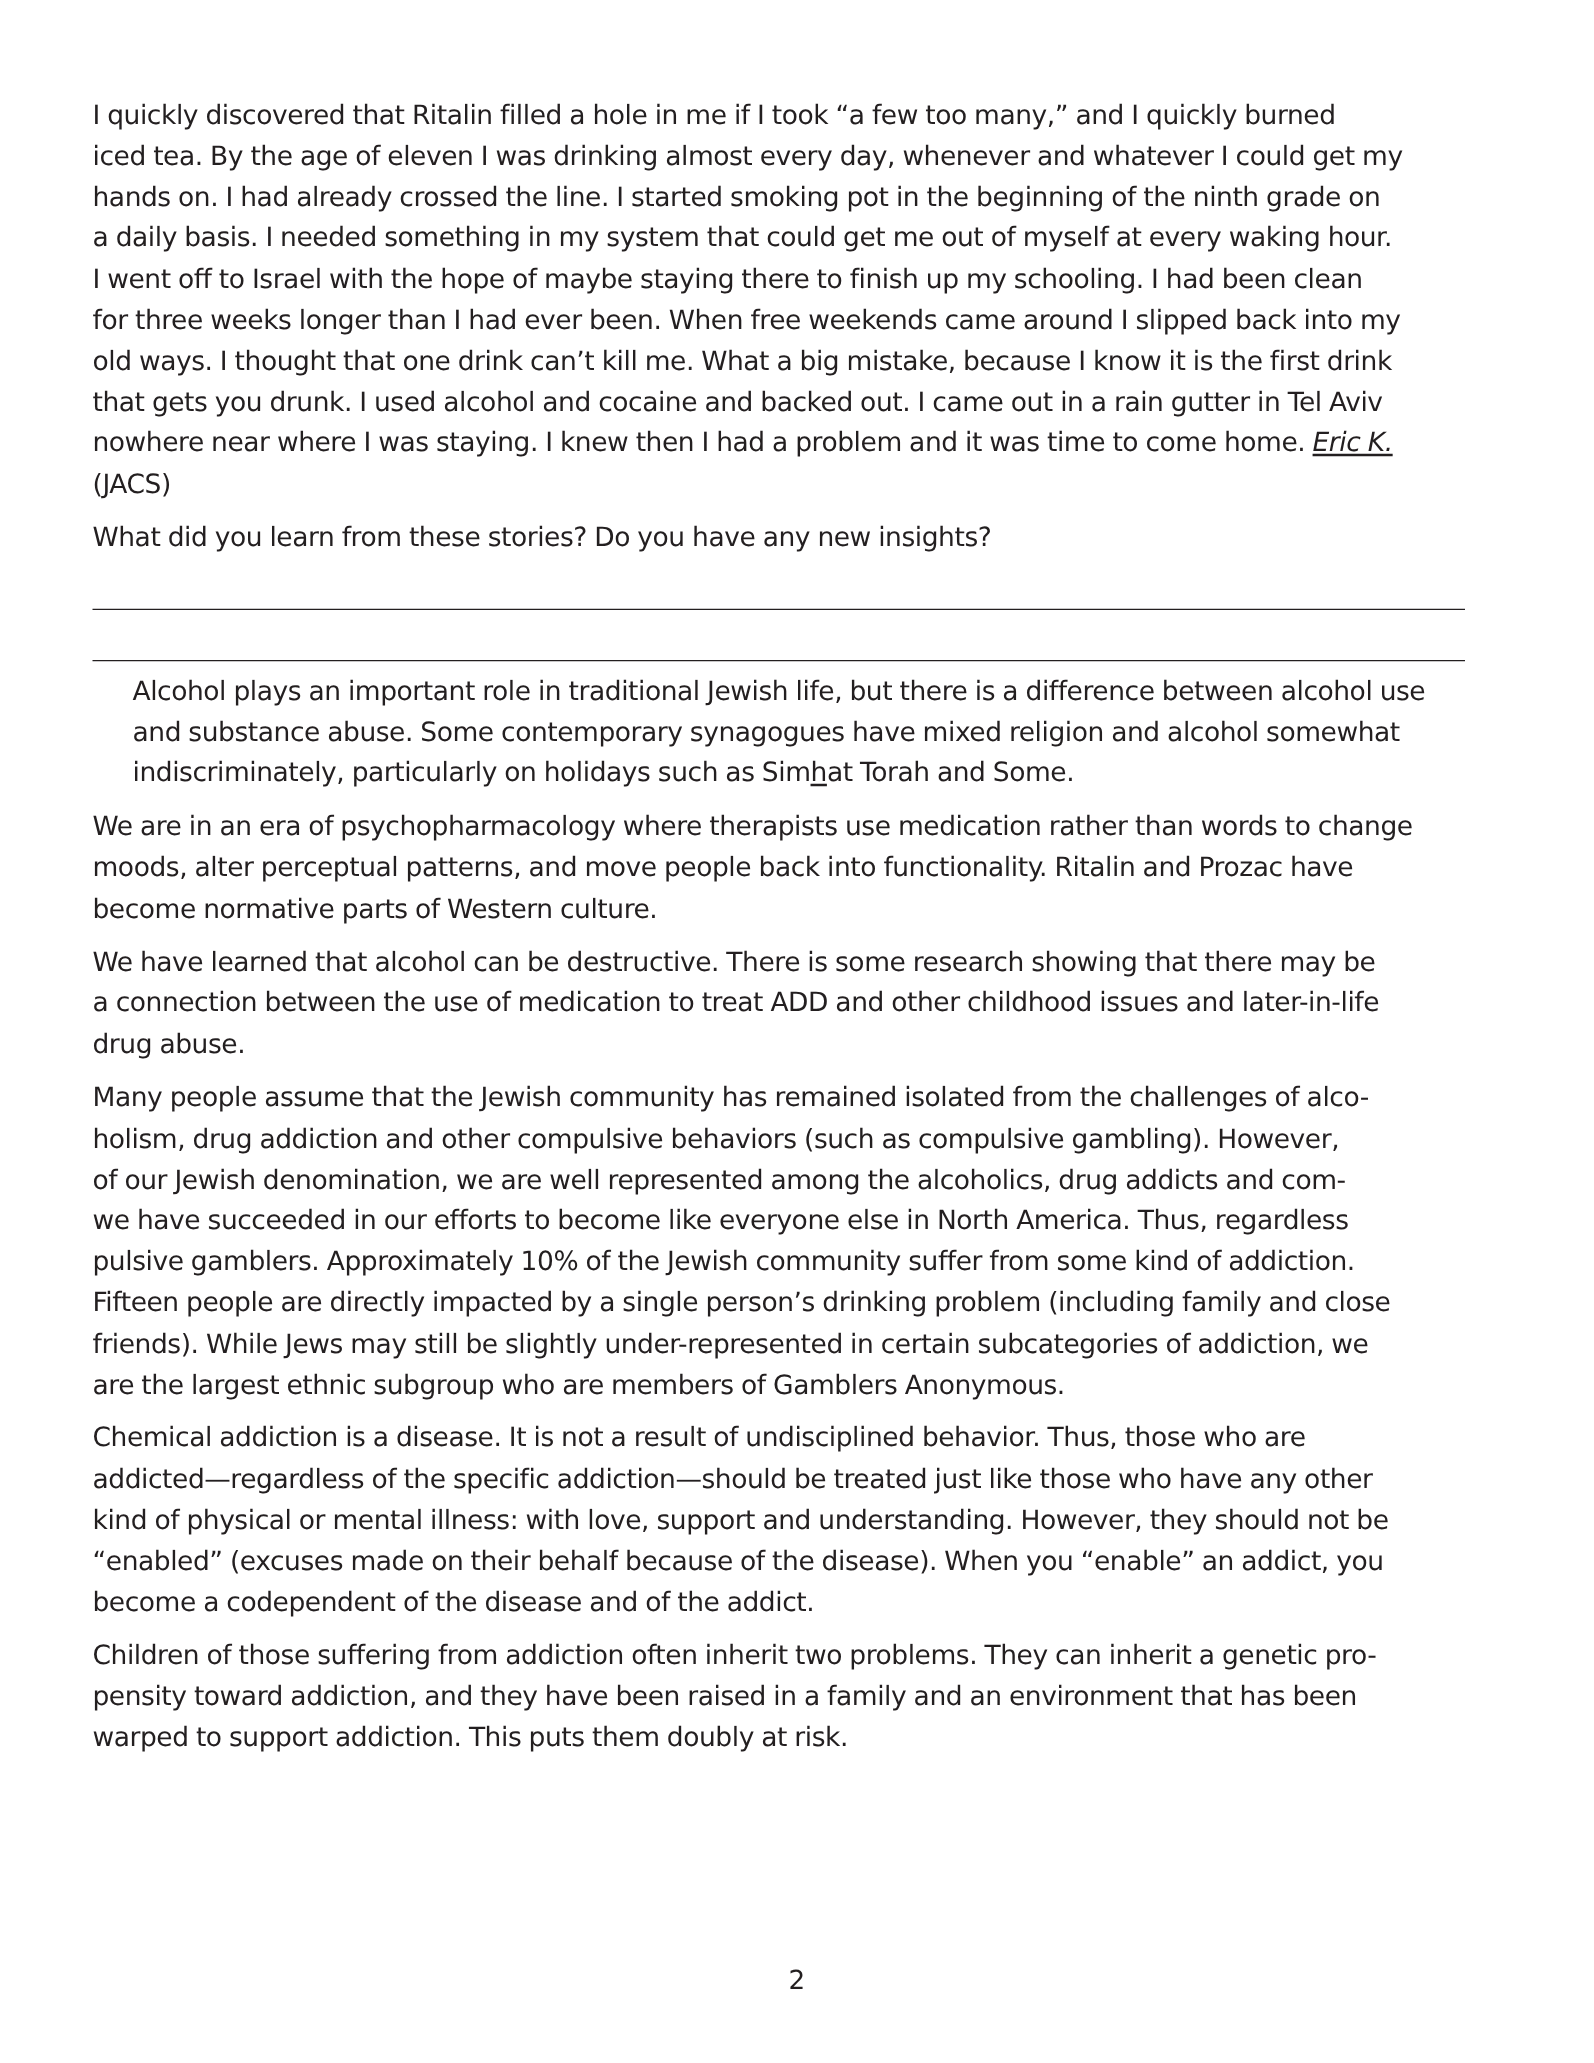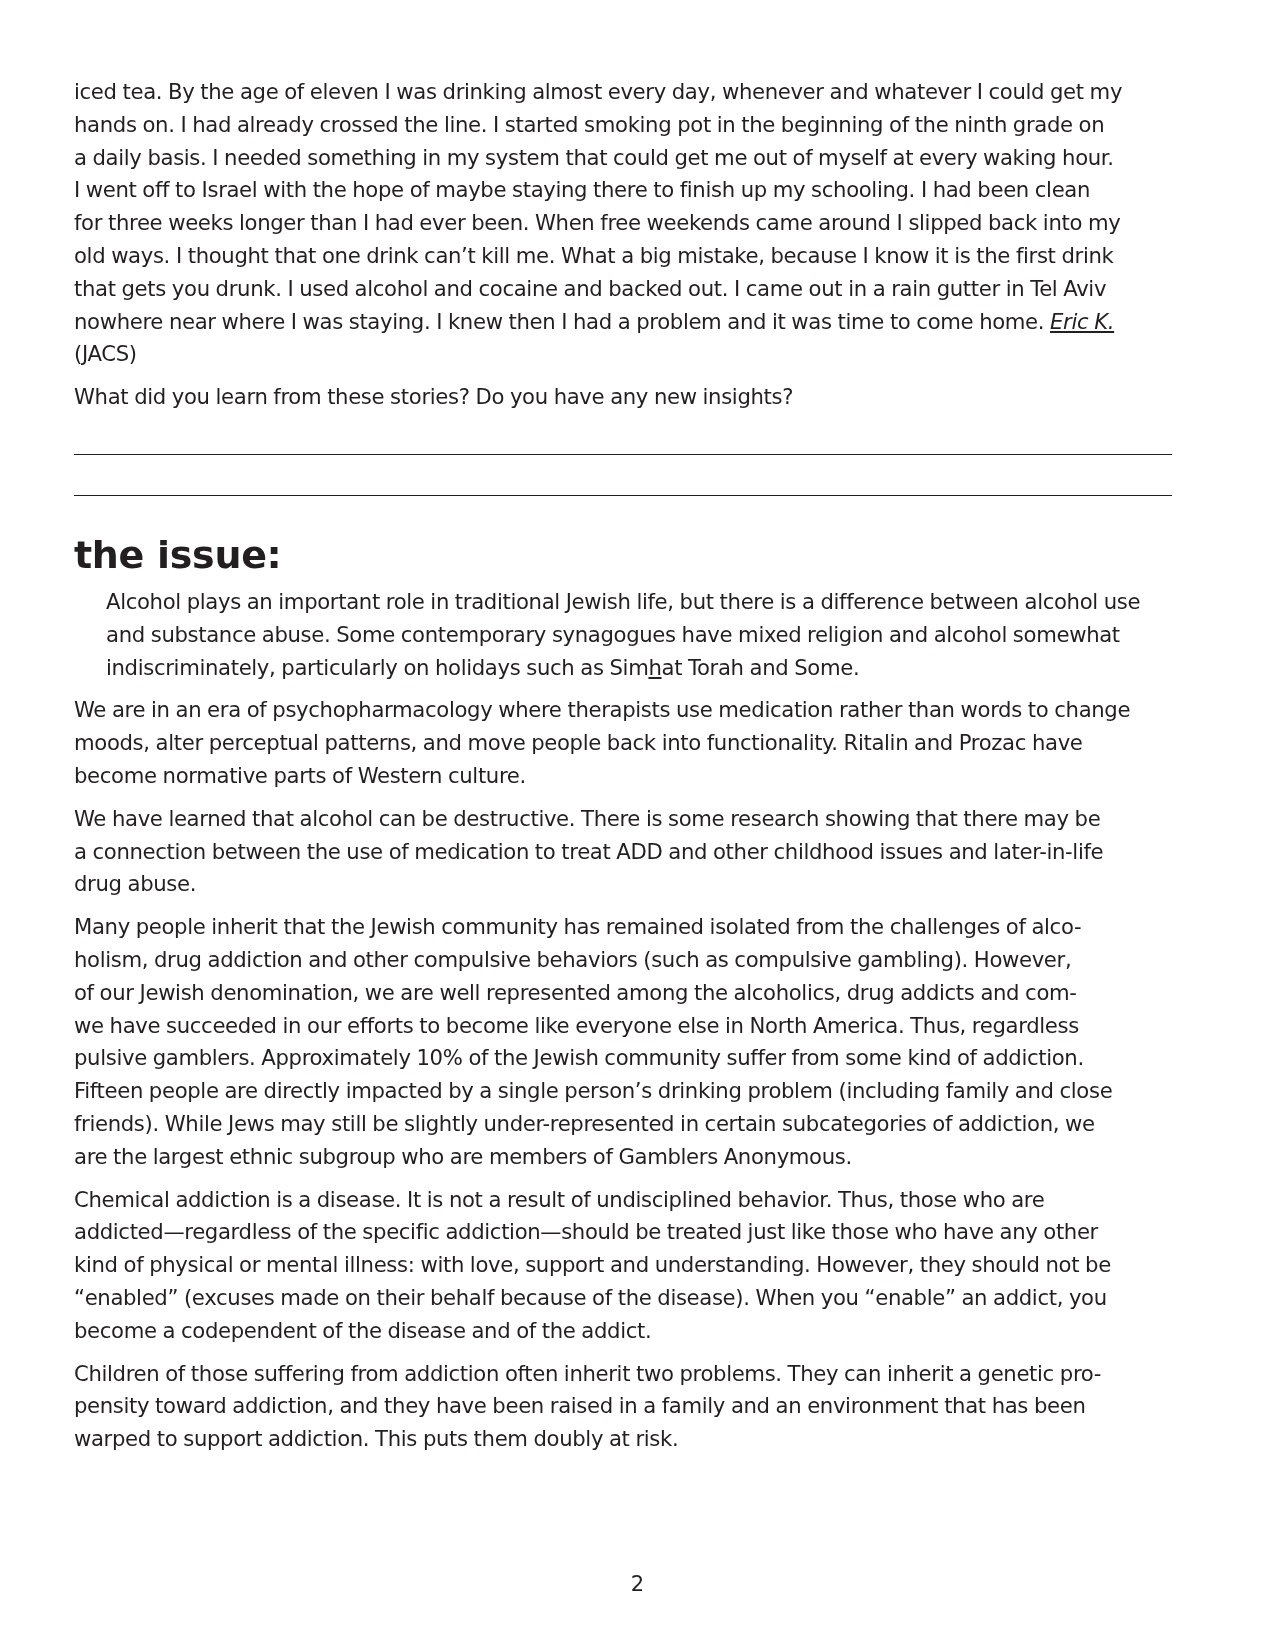--- a/index.html
+++ b/index.html
@@ -17,58 +17,58 @@
   .issue { margin-top: 8px; margin-left: 32px; }
   .pagenum { position: absolute; left: 0; width: 1275px; top: 1572px; text-align: center; font-size: 21px; }
   u { text-decoration: underline; }
 </style>
 </head>
 <body>
 
 <div class="page">
 
   <p>
+    <span class="line">I quickly discovered that Ritalin filled a hole in me if I took “a few too many,” and I quickly burned</span>
     <span class="line">iced tea. By the age of eleven I was drinking almost every day, whenever and whatever I could get my</span>
     <span class="line">hands on. I had already crossed the line. I started smoking pot in the beginning of the ninth grade on</span>
     <span class="line">a daily basis. I needed something in my system that could get me out of myself at every waking hour.</span>
     <span class="line">I went off to Israel with the hope of maybe staying there to finish up my schooling. I had been clean</span>
     <span class="line">for three weeks longer than I had ever been. When free weekends came around I slipped back into my</span>
     <span class="line">old ways. I thought that one drink can’t kill me. What a big mistake, because I know it is the first drink</span>
     <span class="line">that gets you drunk. I used alcohol and cocaine and backed out. I came out in a rain gutter in Tel Aviv</span>
     <span class="line"><span>nowhere near where I was staying. I knew then I had a problem and it was time to come home. </span><span class="it">Eric K.</span></span>
     <span class="line">(JACS)</span>
   </p>
 
   <p>What did you learn from these stories? Do you have any new insights?</p>
 
   <div class="rule rule1"></div>
   <div class="rule rule2"></div>
 
-  <h2>the issue:</h2>
 
   <p class="issue">
     <span class="line">Alcohol plays an important role in traditional Jewish life, but there is a difference between alcohol use</span>
     <span class="line">and substance abuse. Some contemporary synagogues have mixed religion and alcohol somewhat</span>
     <span class="line"><span>indiscriminately, particularly on holidays such as Sim</span><u>h</u><span>at Torah and Some.</span></span>
   </p>
 
   <p>
     <span class="line">We are in an era of psychopharmacology where therapists use medication rather than words to change</span>
     <span class="line">moods, alter perceptual patterns, and move people back into functionality. Ritalin and Prozac have</span>
     <span class="line">become normative parts of Western culture.</span>
   </p>
 
   <p>
     <span class="line">We have learned that alcohol can be destructive. There is some research showing that there may be</span>
     <span class="line">a connection between the use of medication to treat ADD and other childhood issues and later-in-life</span>
     <span class="line">drug abuse.</span>
   </p>
 
   <p>
-    <span class="line">Many people inherit that the Jewish community has remained isolated from the challenges of alco-</span>
+    <span class="line">Many people assume that the Jewish community has remained isolated from the challenges of alco-</span>
     <span class="line">holism, drug addiction and other compulsive behaviors (such as compulsive gambling). However,</span>
     <span class="line">of our Jewish denomination, we are well represented among the alcoholics, drug addicts and com-</span>
     <span class="line">we have succeeded in our efforts to become like everyone else in North America. Thus, regardless</span>
     <span class="line">pulsive gamblers. Approximately 10% of the Jewish community suffer from some kind of addiction.</span>
     <span class="line">Fifteen people are directly impacted by a single person’s drinking problem (including family and close</span>
     <span class="line">friends). While Jews may still be slightly under-represented in certain subcategories of addiction, we</span>
     <span class="line">are the largest ethnic subgroup who are members of Gamblers Anonymous.</span>
   </p>
 
   <p>

